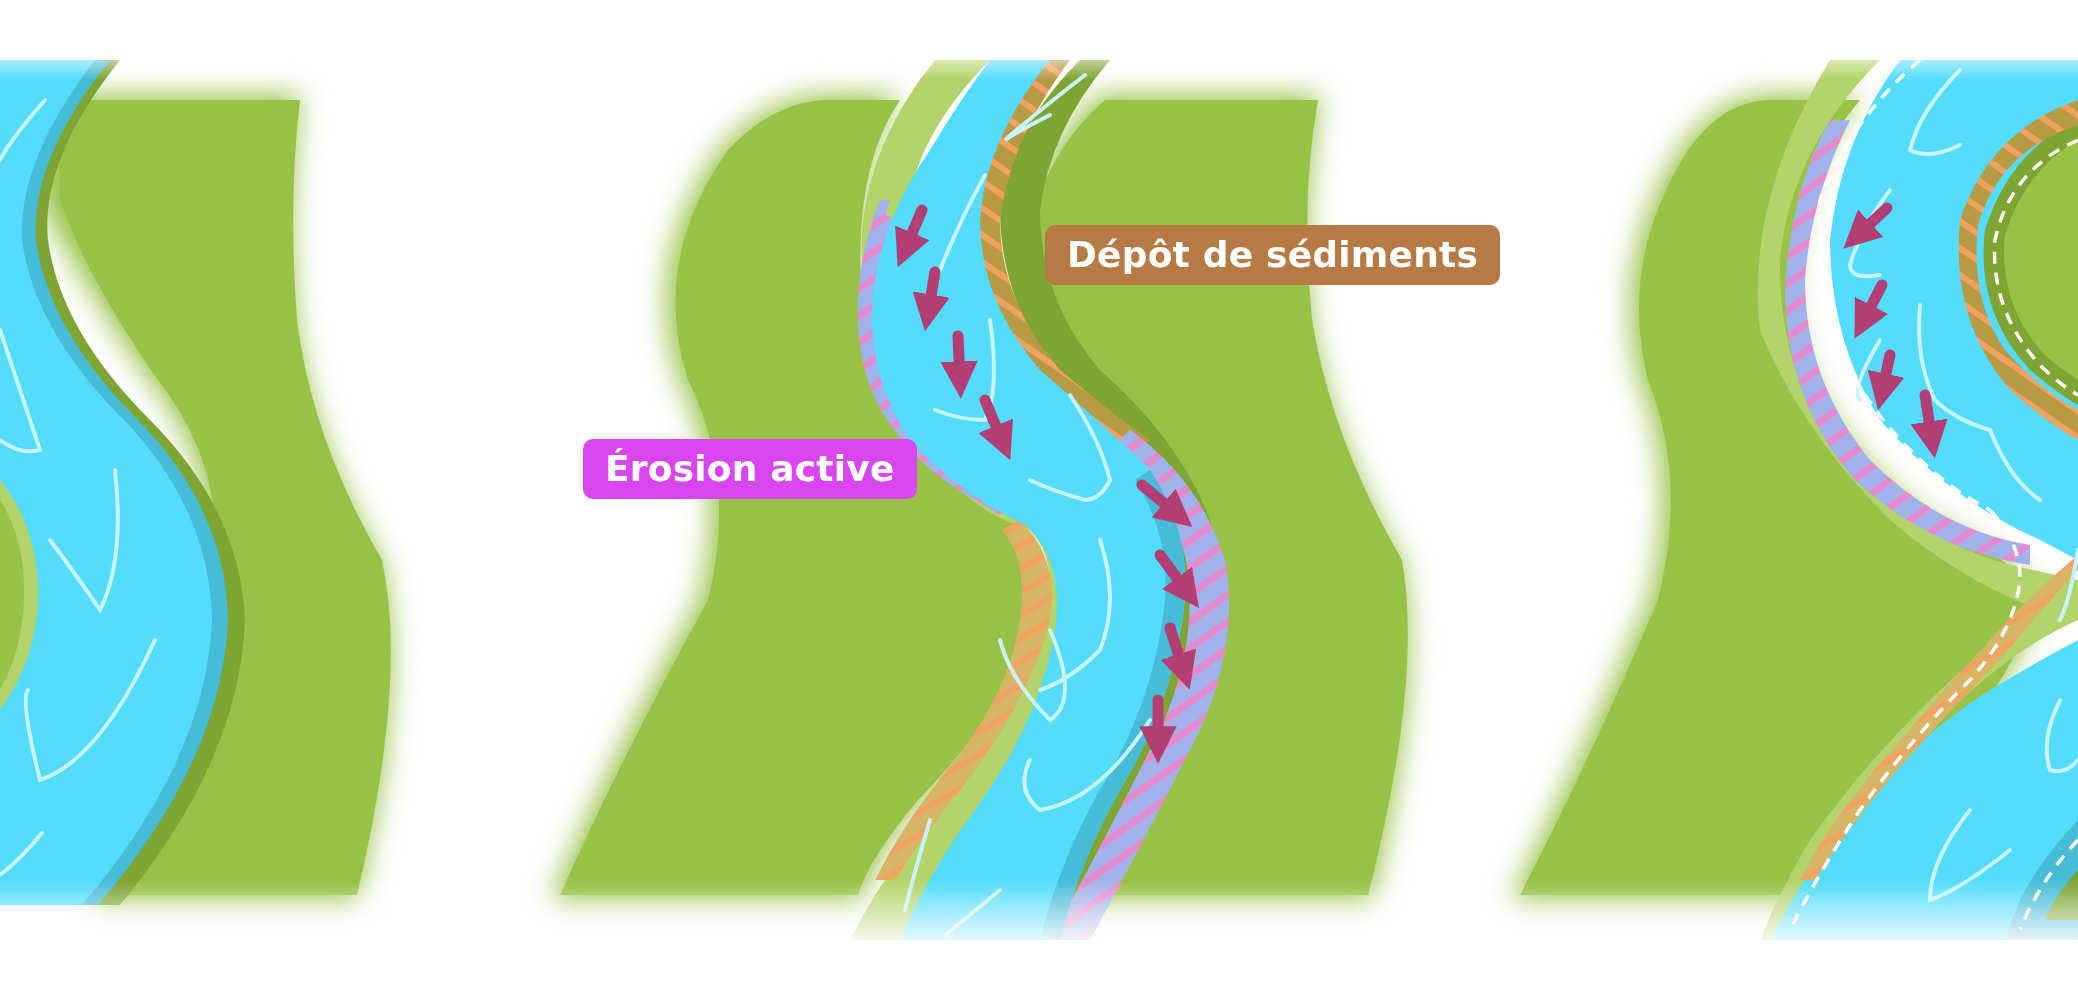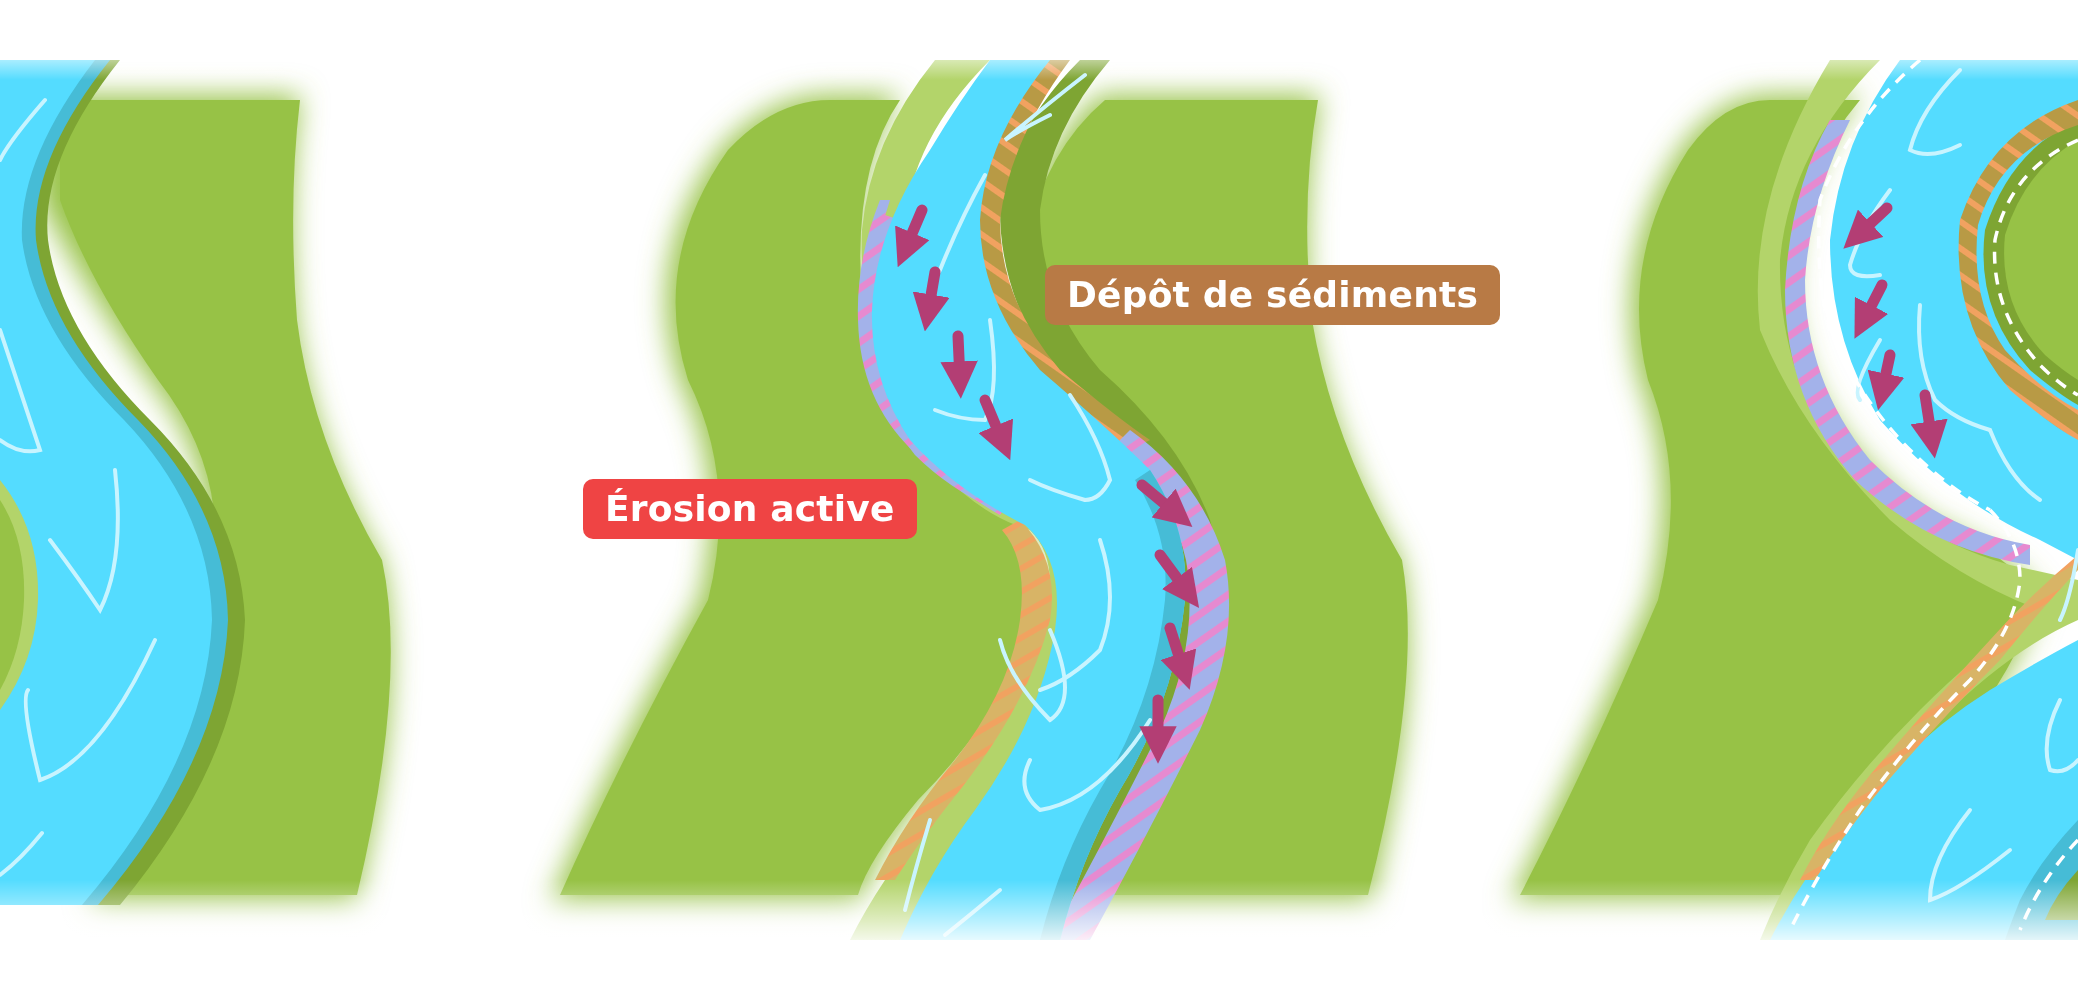--- a/index.html
+++ b/index.html
@@ -10,23 +10,22 @@
       position: absolute;
       color: #ffffff;
       font-family: "DejaVu Sans", "Liberation Sans", sans-serif;
       font-weight: bold;
       font-size: 36px;
       line-height: 1;
       border-radius: 10px;
       padding: 12px 22px 12px 22px;
       white-space: nowrap;
       letter-spacing: 0.2px;
-      margin-top: 40px;
     }
-    #label-erosion { left: 583px; top: 439px; background: #ef4444; }
+    #label-erosion { left: 583px; top: 439px; background: #d946ef; }
     #label-depot { left: 1045px; top: 225px; background: #b87a45; }
   </style>
 </head>
 <body>
 
 <div id="stage">
   <svg id="diagram" width="2078" height="996" viewBox="0 0 2078 996" xmlns="http://www.w3.org/2000/svg">
     <defs>
       <filter id="soft" x="-10%" y="-10%" width="120%" height="120%">
         <feGaussianBlur stdDeviation="14"></feGaussianBlur>

